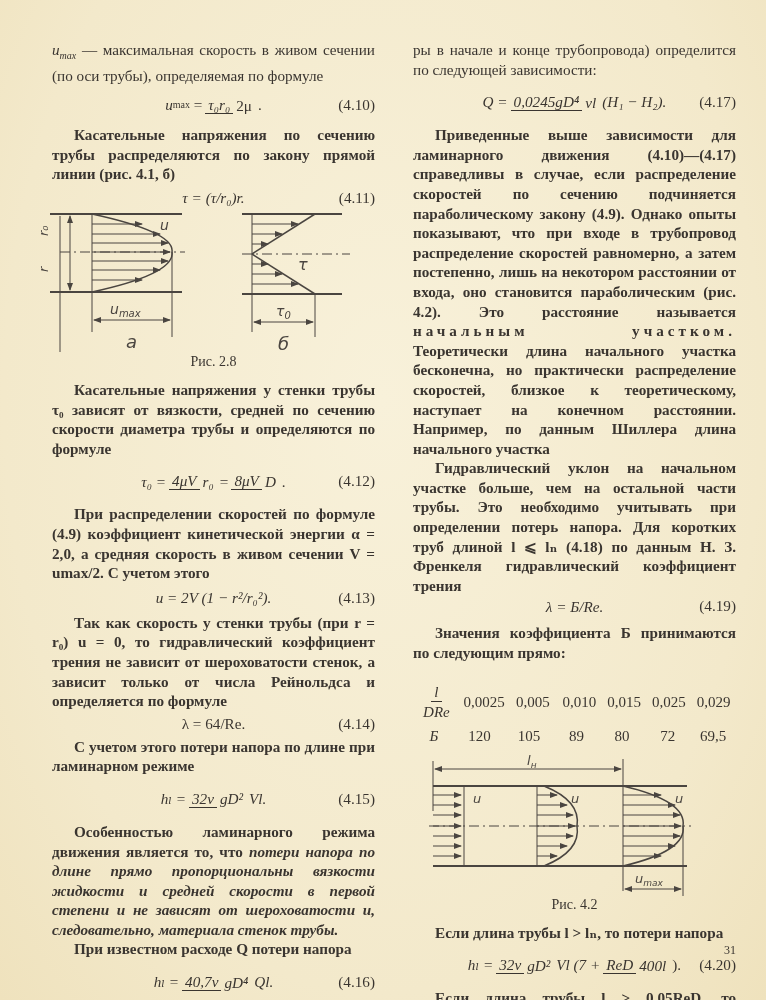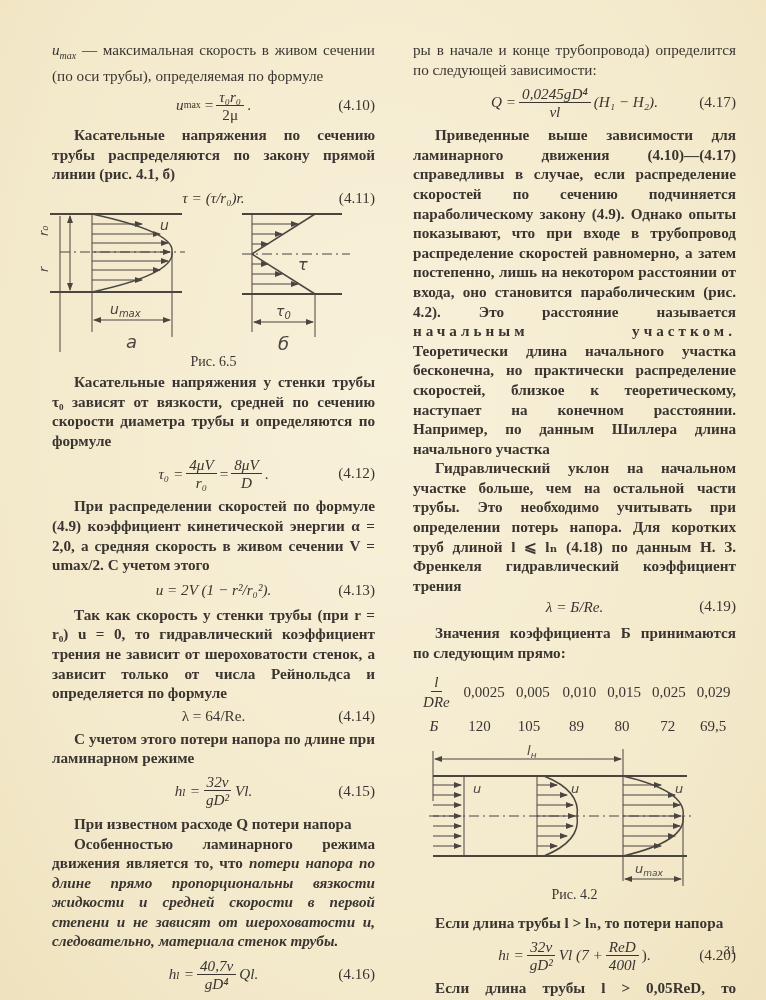--- a/index.html
+++ b/index.html
@@ -16,21 +16,21 @@
   }
   .col { position: absolute; top: 40px; font-size: 15.2px; line-height: 19.6px; text-align: justify; }
   .col-left { left: 52px; width: 323px; }
   .col-right { left: 413px; width: 323px; }
   p { margin: 0; }
   .ind { text-indent: 22px; font-weight: bold; }
   .it { font-style: italic; }
   .sp { letter-spacing: 4px; }
   .formula { position: relative; height: 40px; display: flex; align-items: center; justify-content: center; }
   .formula .num { position: absolute; right: 0; top: 50%; transform: translateY(-50%); }
-  .frac { display: inline-flex; flex-direction: column; align-items: center; vertical-align: middle; margin: 0 3px; }
+  .frac { display: inline-flex; align-items: center; vertical-align: middle; margin: 0 3px; }
   .frac .n { border-bottom: 1px solid #3a3530; padding: 0 3px; line-height: 17px; }
   .frac .d { padding: 0 3px; line-height: 17px; }
   .small-frac { font-size: 13px; }
   sub, sup { font-size: 10px; }
   .fig { position: relative; }
   .caption { text-align: center; font-size: 14px; }
   .table-row { display: flex; align-items: center; font-size: 15px; }
   .table-row span { display: inline-block; text-align: center; }
   .pagenum { position: absolute; right: 30px; top: 943px; font-size: 12px; }
 </style>
@@ -111,24 +111,24 @@
           <text x="18" y="24" font-size="13" transform="rotate(-90 18 24)">r₀</text>
           <text x="18" y="60" font-size="13" transform="rotate(-90 18 60)">r</text>
           <text x="130" y="18" font-size="14">u</text>
           <text x="80" y="102" font-size="14">u<tspan font-size="10" dy="3">max</tspan></text>
           <text x="96" y="136" font-size="18">а</text>
           <text x="268" y="58" font-size="16">τ</text>
           <text x="246" y="104" font-size="14">τ<tspan font-size="10" dy="3">0</tspan></text>
           <text x="248" y="138" font-size="18">б</text>
         </g>
       </svg>
-      <div class="caption" style="position:absolute; top:140px; left:22px; width:323px;">Рис. 6.5</div>
-    </div>
-
-    <p class="ind" style="margin-top:0">Касательные напряжения у стенки трубы τ₀ зависят от вязкости, средней по сечению скорости диаметра трубы и определяются по формуле</p>
+      <div class="caption" style="position:absolute; top:140px; left:22px; width:323px;">Рис. 2.8</div>
+    </div>
+
+    <p class="ind" style="margin-top:8px">Касательные напряжения у стенки трубы τ₀ зависят от вязкости, средней по сечению скорости диаметра трубы и определяются по формуле</p>
 
     <div class="formula" style="height:46px">
       <span class="it">τ₀ =</span>
       <span class="frac">
           <span class="n it">4μV</span>
           <span class="d it">r₀</span>
         </span>
       <span>=</span>
       <span class="frac">
           <span class="n it">8μV</span>
@@ -157,23 +157,23 @@
     <div class="formula" style="height:46px">
       <span class="it">hₗ =</span>
       <span class="frac">
           <span class="n it">32ν</span>
           <span class="d it">gD²</span>
         </span>
       <span class="it">Vl.</span>
       <span class="num">(4.15)</span>
     </div>
 
+    <p class="ind"><span>Особенностью ламинарного режима движения является то, что </span><span class="it">потери напора по длине прямо пропорциональны вязкости жидкости и средней скорости в первой степени и не зависят от шероховатости и, следовательно, материала стенок трубы.</span></p>
+
     <p class="ind">При известном расходе Q потери напора</p>
-
-    <p class="ind"><span>Особенностью ламинарного режима движения является то, что </span><span class="it">потери напора по длине прямо пропорциональны вязкости жидкости и средней скорости в первой степени и не зависят от шероховатости и, следовательно, материала стенок трубы.</span></p>
 
     <div class="formula" style="height:46px">
       <span class="it">hₗ =</span>
       <span class="frac">
           <span class="n it">40,7ν</span>
           <span class="d it">gD⁴</span>
         </span>
       <span class="it">Ql.</span>
       <span class="num">(4.16)</span>
     </div>
@@ -198,21 +198,21 @@
 
     <p class="ind">Гидравлический уклон на начальном участке больше, чем на остальной части трубы. Это необходимо учитывать при определении потерь напора. Для коротких труб длиной l ⩽ lₙ (4.18) по данным Н. З. Френкеля гидравлический коэффициент трения</p>
 
     <div class="formula" style="height:22px">
       <span class="it">λ = Б/Re.</span>
       <span class="num">(4.19)</span>
     </div>
 
     <p class="ind" style="margin-top:6px">Значения коэффициента Б принимаются по следующим прямо:</p>
 
-    <div style="margin-top:10px">
+    <div style="margin-top:20px">
       <div class="table-row" style="height:40px">
         <span class="frac" style="width:42px"><span class="n it">l</span><span class="d it">DRe</span></span>
         <span style="width:50px">0,0025</span>
         <span style="width:50px">0,005</span>
         <span style="width:46px">0,010</span>
         <span style="width:46px">0,015</span>
         <span style="width:46px">0,025</span>
         <span style="width:46px">0,029</span>
       </div>
       <div class="table-row" style="height:28px">

